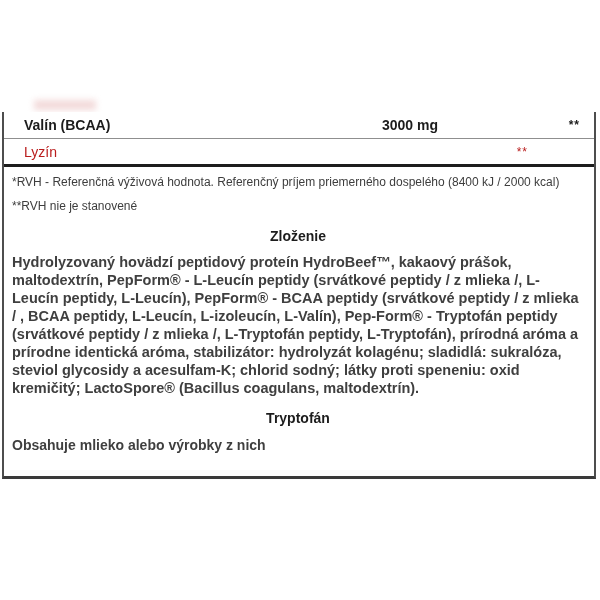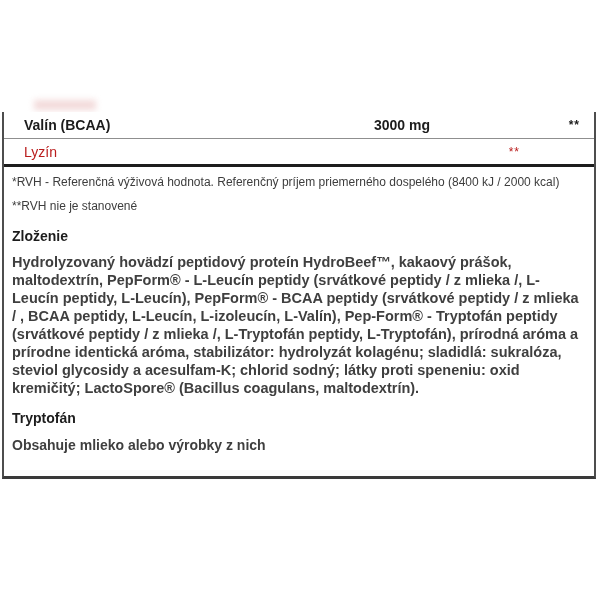--- a/index.html
+++ b/index.html
@@ -39,21 +39,20 @@
     border-bottom: 3px solid #3a3a3a;
     box-sizing: border-box;
     background: #ffffff;
   }
   .nutri-row {
     display: grid;
     grid-template-columns: 1fr 150px 52px;
     align-items: center;
     padding: 0 10px 0 20px;
     box-sizing: border-box;
-    gap: 8px;
   }
   .nutri-row .amount { text-align: left; }
   .nutri-row .rvh {
     text-align: right;
     font-size: 12px;
     letter-spacing: 1px;
     padding-right: 4px;
   }
   .row-bold {
     height: 27px;
@@ -73,20 +72,21 @@
     margin: 7px 10px 0 8px;
     font-size: 12px;
     line-height: 17px;
     color: #3d3d3d;
   }
   .section-heading {
     margin: 13px 10px 0 8px;
     font-size: 14px;
     font-weight: bold;
     color: #1c1c1c;
+    text-align: center;
   }
   .section-body {
     margin: 9px 12px 0 8px;
     font-size: 14.5px;
     line-height: 18px;
     color: #3f3f3f;
     font-weight: bold;
   }
   .section-body.allergens { font-size: 14px; margin-top: 10px; }
 </style>

